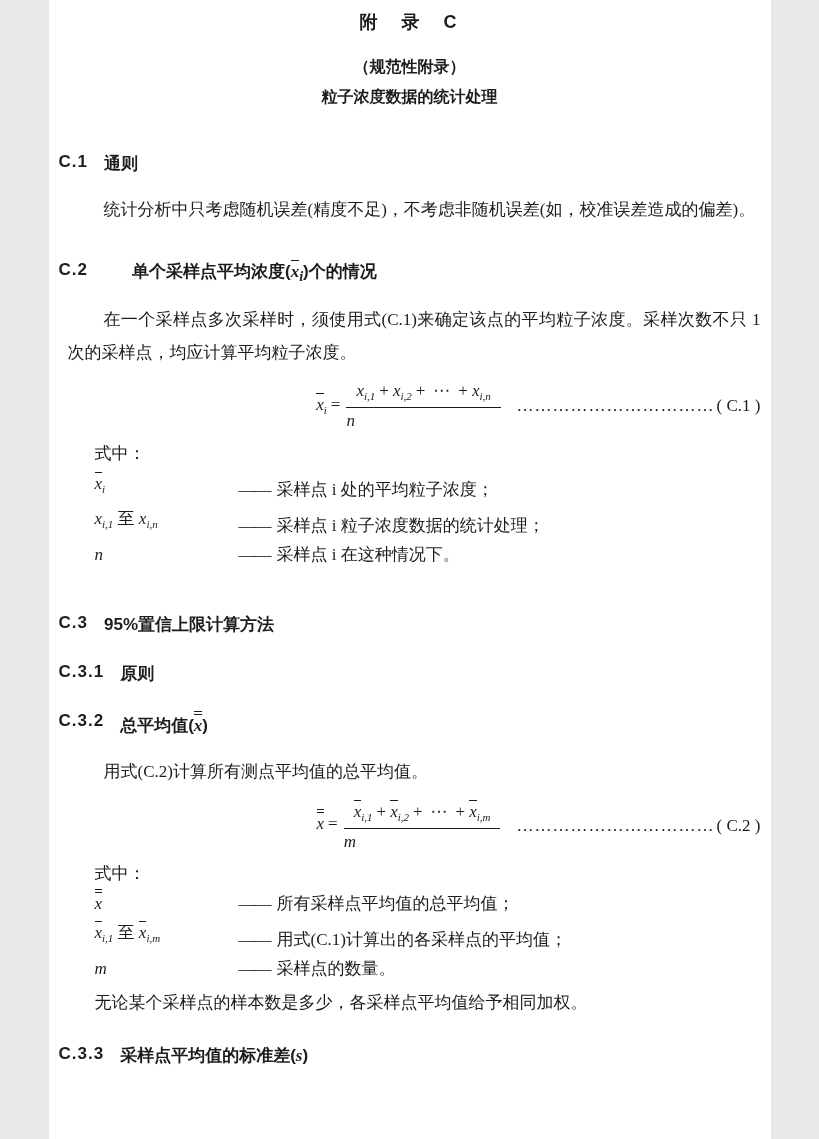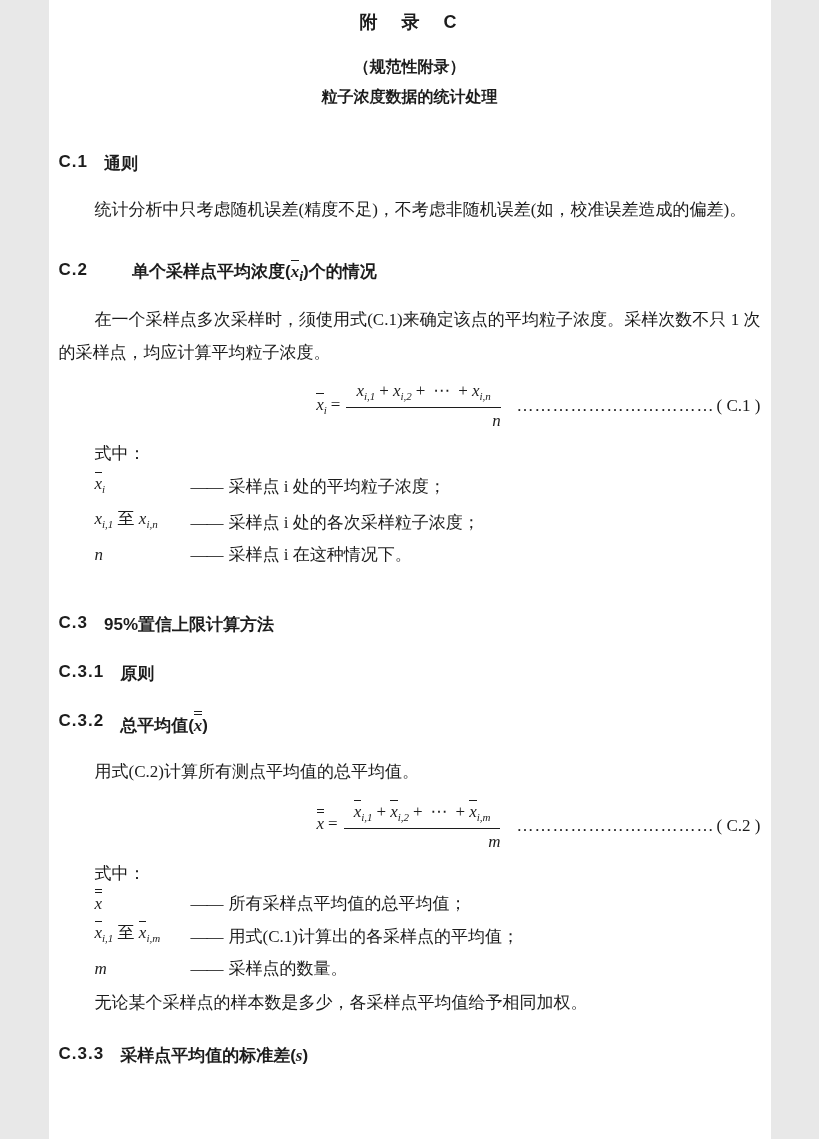--- a/index.html
+++ b/index.html
@@ -24,42 +24,42 @@
     font-family:"Liberation Sans","DejaVu Sans",sans-serif;
     font-weight:bold;font-size:17px;
     display:flex;align-items:flex-start;
   }
   .h .hnum{margin-right:16px;letter-spacing:1px;flex:0 0 auto;}
   .mt-lg{margin-top:44px;}
   .mt-md{margin-top:34px;gap:28px;}
   .mt-sm{margin-top:26px;}
   
   .para{
-    margin:18px 0 0 0;
+    margin:18px 0 0 9px;
     text-indent:36px;
     line-height:33px;
     text-align:justify;
   }
   .shizhong{padding-left:36px;line-height:30px;margin-top:5px;}
   
-  .defrow{display:flex;align-items:center;padding-left:36px;line-height:29px;}
+  .defrow{display:flex;align-items:flex-end;padding-left:36px;line-height:29px;gap:48px;}
   .defterm{flex:0 0 96px;white-space:nowrap;}
   .defbody{flex:1;}
   .dash{letter-spacing:-1px;margin-right:6px;}
   
   .formula{display:flex;align-items:center;margin:12px 0 8px 0;}
   .fsp{flex:1;}
   .fright{flex:1;display:flex;justify-content:flex-end;align-items:center;white-space:nowrap;overflow:hidden;}
   .leader{letter-spacing:1px;color:#1c1c1c;}
   .eqno{margin-left:2px;}
   .math{white-space:nowrap;}
   .mi{font-style:italic;font-family:"Liberation Serif","DejaVu Serif",serif;}
   .mo{font-style:normal;padding:0 4px;}
   .math sub{font-size:11px;font-style:italic;letter-spacing:0;}
-  .frac{display:inline-block;text-align:right;vertical-align:middle;margin:0 2px;}
+  .frac{display:inline-block;text-align:left;vertical-align:middle;margin:0 2px;}
   .frac .num{display:block;border-bottom:1px solid #1c1c1c;padding:0 10px 4px 10px;line-height:1.15;}
   .frac .den{display:block;padding-top:3px;line-height:1.15;}
   .ovl{display:inline-block;border-top:1.5px solid #1c1c1c;padding-top:1px;line-height:1.15;}
   .ovl2{display:inline-block;border-top:4px double #1c1c1c;padding-top:1px;line-height:1.15;}
   .hmath{font-weight:bold;}
 </style>
 </head>
 <body>
 
 <div class="page">
@@ -91,21 +91,21 @@
     </span>
   </div>
 
   <div class="shizhong">式中：</div>
   <div class="defrow">
     <span class="defterm math"><span class="ovl"><span class="mi">x</span></span><sub>i</sub></span>
     <span class="defbody"><span class="dash">——</span><span>采样点 i 处的平均粒子浓度；</span></span>
   </div>
   <div class="defrow">
     <span class="defterm math"><span class="mi">x</span><sub>i,1</sub><span> 至 </span><span class="mi">x</span><sub>i,n</sub></span>
-    <span class="defbody"><span class="dash">——</span><span>采样点 i 处的各次采样粒子浓度；</span></span>
+    <span class="defbody"><span class="dash">——</span><span>采样点 i 粒子浓度数据的统计处理；</span></span>
   </div>
   <div class="defrow">
     <span class="defterm math"><span class="mi">n</span></span>
     <span class="defbody"><span class="dash">——</span><span>采样点 i 在这种情况下。</span></span>
   </div>
 
   <div class="h mt-lg">
     <span class="hnum">C.3</span>
     <span>95%置信上限计算方法</span>
   </div>

